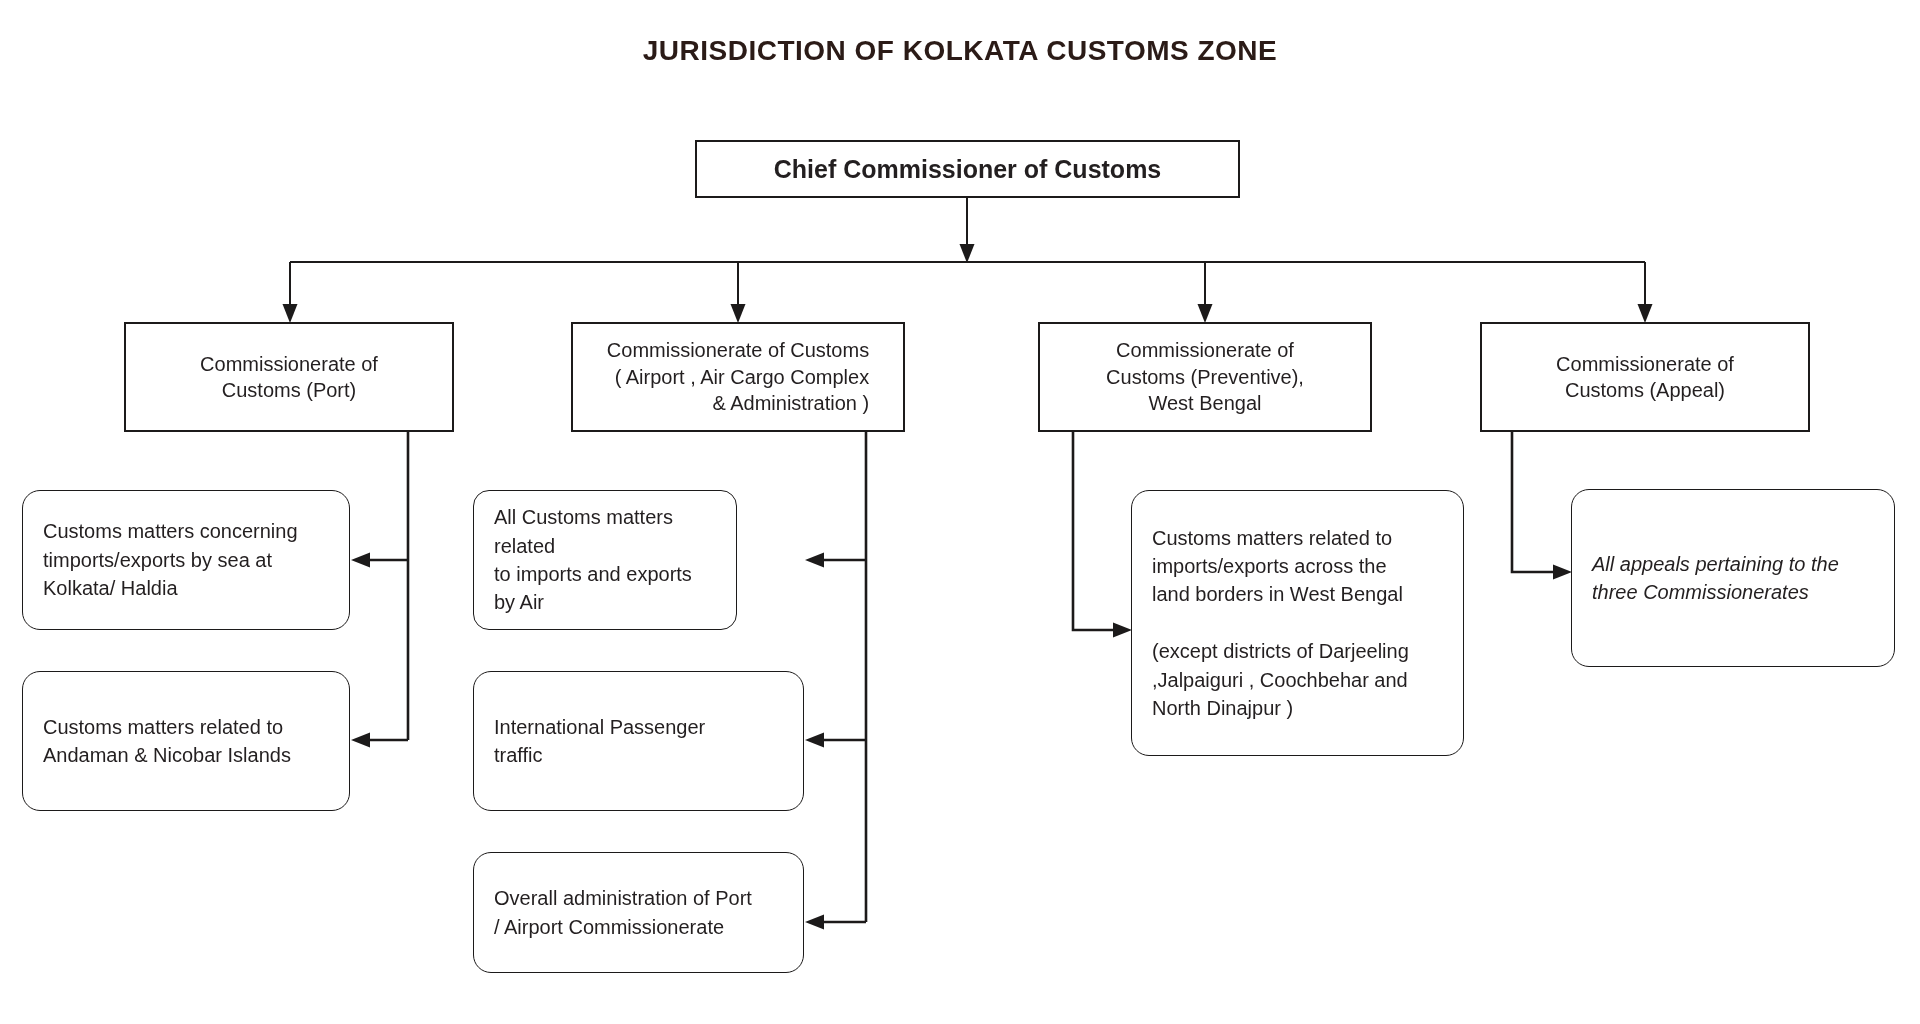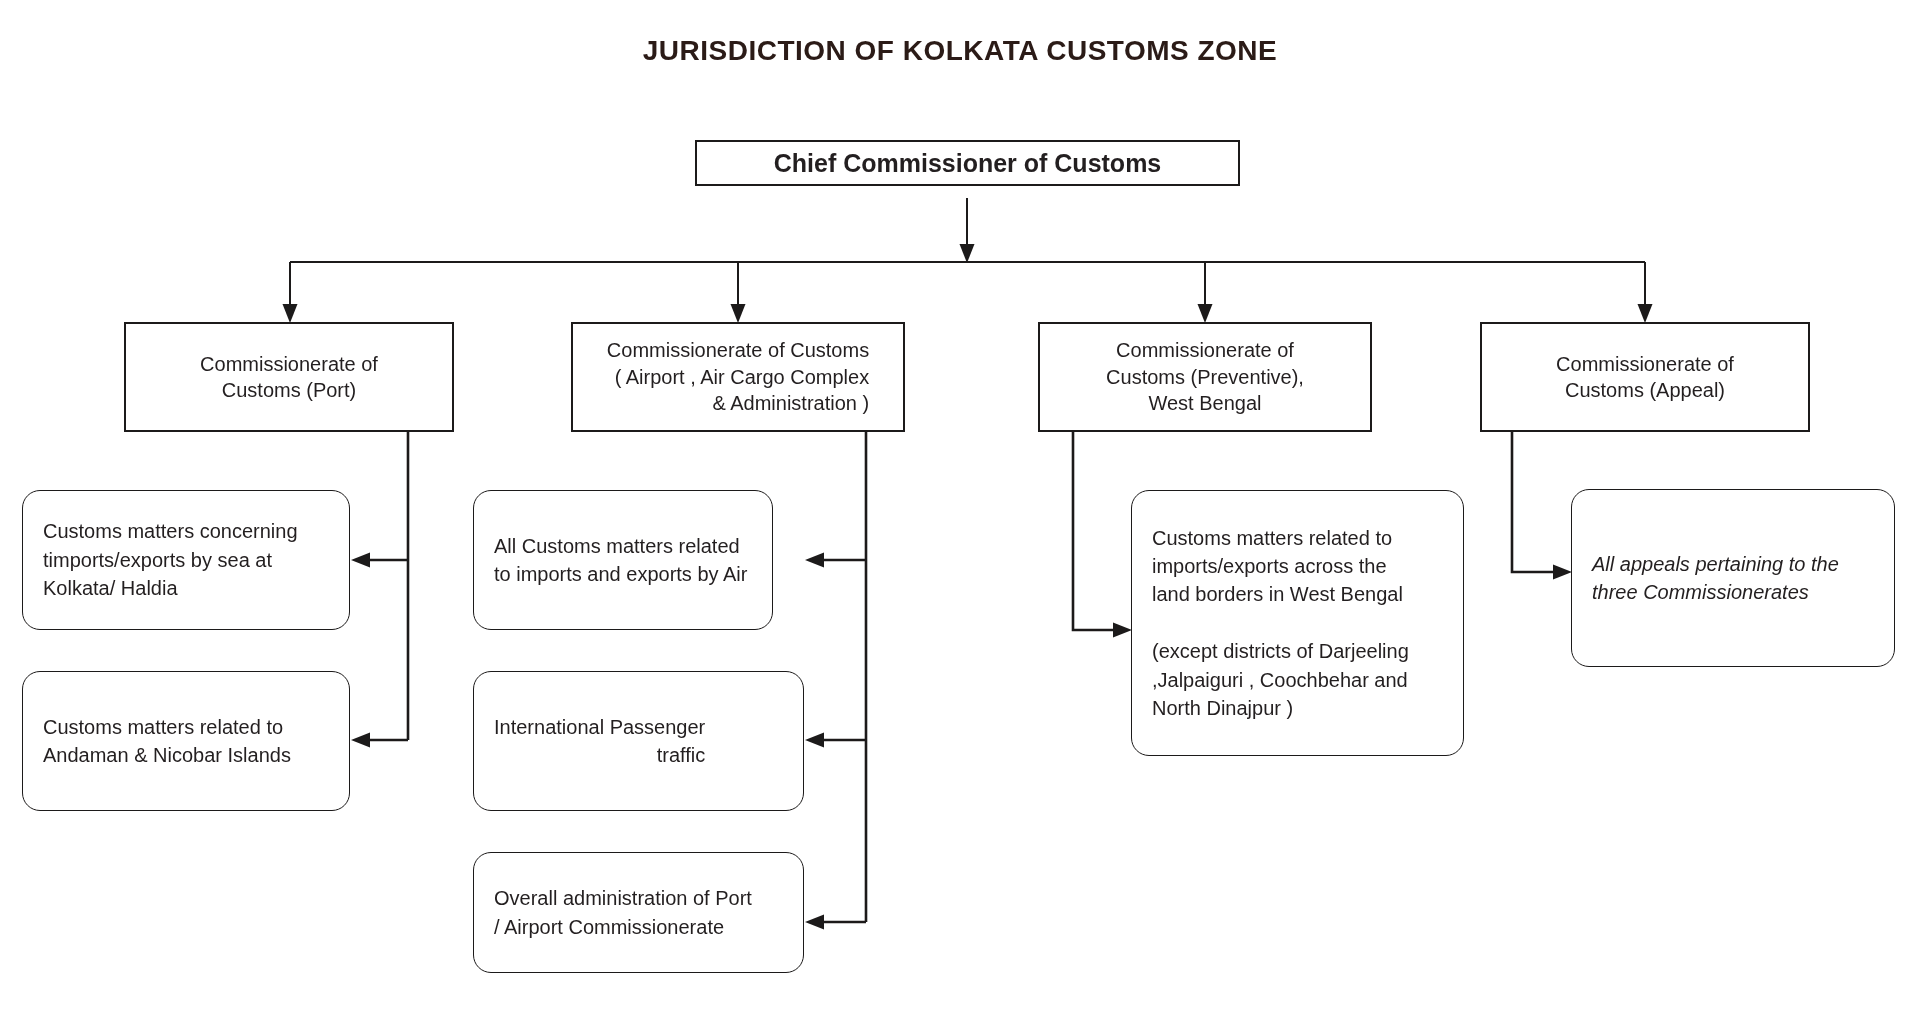--- a/index.html
+++ b/index.html
@@ -36,21 +36,21 @@
   }
   .node {
     position: absolute;
     background: var(--box_bg);
     color: var(--ink);
     display: flex;
     align-items: center;
     white-space: pre-line;
   }
   .root-node {
-    left: 695px; top: 140px; width: 545px; height: 46px;
+    left: 695px; top: 140px; width: 545px; height: 58px;
     border: 2px solid var(--line);
     justify-content: center;
     text-align: center;
     font-size: 25px;
     font-weight: bold;
   }
   .branch {
     top: 322px; height: 110px;
     border: 2px solid var(--line);
     justify-content: center;
@@ -65,22 +65,22 @@
   .leaf {
     border: 1.7px solid var(--line);
     border-radius: 18px;
     font-size: 20px;
     line-height: 1.42;
     padding: 10px 18px 10px 20px;
     text-align: left;
   }
   .leaf-1a { left: 22px;   top: 490px; width: 328px; height: 140px; }
   .leaf-1b { left: 22px;   top: 671px; width: 328px; height: 140px; }
-  .leaf-2a { left: 473px;  top: 490px; width: 300px; height: 140px; }
-  .leaf-2b { left: 473px;  top: 671px; width: 331px; height: 140px; text-align: right; }
+  .leaf-2a { left: 473px;  top: 490px; width: 264px; height: 140px; border-radius: 16px; }
+  .leaf-2b { left: 473px;  top: 671px; width: 331px; height: 140px; }
   .leaf-2c { left: 473px;  top: 852px; width: 331px; height: 121px; }
   .leaf-3a { left: 1131px; top: 490px; width: 333px; height: 266px; }
   .leaf-4a { left: 1571px; top: 489px; width: 324px; height: 178px; font-style: italic; }
   .connector-layer {
     position: absolute;
     left: 0; top: 0;
     width: 1920px; height: 1024px;
     pointer-events: none;
   }
   .connector-layer path {

